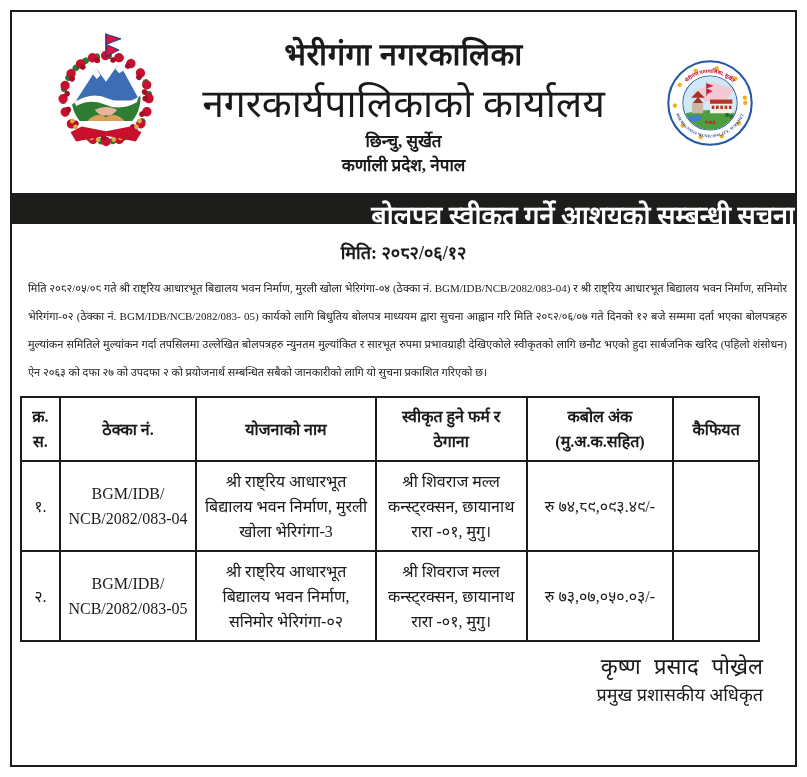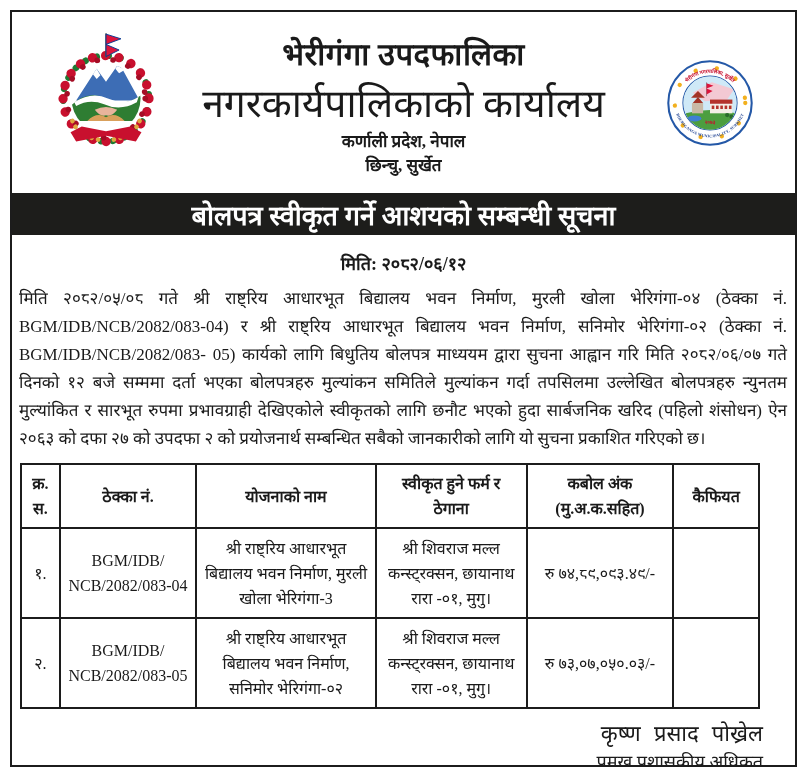--- a/index.html
+++ b/index.html
@@ -8,25 +8,25 @@
   .page{position:absolute;left:10px;top:10px;right:10px;bottom:10px;
         border:2px solid #1c1c1c;background:#fff;overflow:hidden;}
   
   .header{position:relative;padding-top:20px;text-align:center;}
   .logo-left{position:absolute;left:38px;top:18px;width:112px;height:124px;}
   .logo-right{position:absolute;right:42px;top:48px;width:86px;height:86px;}
   .title-muni{font-size:31px;font-weight:bold;line-height:46px;letter-spacing:.5px;}
   .title-office{font-size:39px;font-weight:normal;line-height:52px;}
   .addr{font-size:17px;font-weight:bold;line-height:24px;}
   
-  .banner{margin-top:15px;height:42px;line-height:47px;text-align:center;
+  .banner{margin-top:15px;height:31px;line-height:47px;text-align:right;
           font-size:27px;font-weight:bold;}
   
   .date-line{margin-top:17px;text-align:center;font-size:18px;font-weight:bold;line-height:24px;}
-  .body-par{margin:9px 8px 0 7px;font-size:17px;line-height:28px;text-align:justify;}
+  .body-par{margin:9px 8px 0 16px;font-size:11px;line-height:28px;text-align:justify;}
   
   table.notice{border-collapse:collapse;margin:10px 0 0 8px;width:740px;table-layout:fixed;}
   table.notice th,table.notice td{border:2px solid #1c1c1c;vertical-align:middle;
       text-align:center;padding:4px 6px;font-size:16px;line-height:25px;}
   table.notice th{font-weight:bold;height:54px;}
   table.notice td{height:80px;}
   td.cell-contract{white-space:pre-line;}
   td.cell-amount{text-align:left;padding-left:12px;}
   .c-sn{width:38px;} .c-contract{width:134px;} .c-plan{width:176px;}
   .c-firm{width:148px;} .c-amount{width:144px;} .c-remarks{width:84px;}
@@ -105,24 +105,24 @@
           <text x="50" y="74" text-anchor="middle" font-size="6" fill="#c8102e" font-weight="bold">२०७३</text>
         </g>
         <text font-size="6" fill="#c8102e" font-weight="bold">
           <textPath href="#arcTop" startOffset="50%" text-anchor="middle">भेरीगंगा नगरपालिका, सुर्खेत</textPath>
         </text>
         <text font-size="4.6" fill="#1a3e8f" font-weight="bold" letter-spacing="0.3">
           <textPath href="#arcBot" startOffset="50%" text-anchor="middle">BHERIGANGA MUNICIPALITY, SURKHET</textPath>
         </text>
       </svg>
 
-      <div class="title-muni">भेरीगंगा उपदफालिका</div>
+      <div class="title-muni">भेरीगंगा नगरकालिका</div>
       <div class="title-office">नगरकार्यपालिकाको कार्यालय</div>
+      <div class="addr">छिन्चु, सुर्खेत</div>
       <div class="addr">कर्णाली प्रदेश, नेपाल</div>
-      <div class="addr">छिन्चु, सुर्खेत</div>
     </div>
 
     <div class="banner" style="background:#1d1d1b;color:#ffffff;">बोलपत्र स्वीकृत गर्ने आशयको सम्बन्धी सूचना</div>
 
     <div class="date-line">मिति: २०८२/०६/१२</div>
 
     <div class="body-par">मिति २०८२/०५/०८ गते श्री राष्ट्रिय आधारभूत बिद्यालय भवन निर्माण, मुरली खोला भेरिगंगा-०४ (ठेक्का नं. BGM/IDB/NCB/2082/083-04) र श्री राष्ट्रिय आधारभूत बिद्यालय भवन निर्माण, सनिमोर भेरिगंगा-०२ (ठेक्का नं. BGM/IDB/NCB/2082/083- 05) कार्यको लागि बिधुतिय बोलपत्र माध्ययम द्वारा सुचना आह्वान गरि मिति २०८२/०६/०७ गते दिनको १२ बजे सम्ममा दर्ता भएका बोलपत्रहरु मुल्यांकन समितिले मुल्यांकन गर्दा तपसिलमा उल्लेखित बोलपत्रहरु न्युनतम मुल्यांकित र सारभूत रुपमा प्रभावग्राही देखिएकोले स्वीकृतको लागि छनौट भएको हुदा सार्बजनिक खरिद (पहिलो शंसोधन) ऐन २०६३ को दफा २७ को उपदफा २ को प्रयोजनार्थ सम्बन्धित सबैको जानकारीको लागि यो सुचना प्रकाशित गरिएको छ।</div>
 
     <table class="notice">
       <colgroup>

